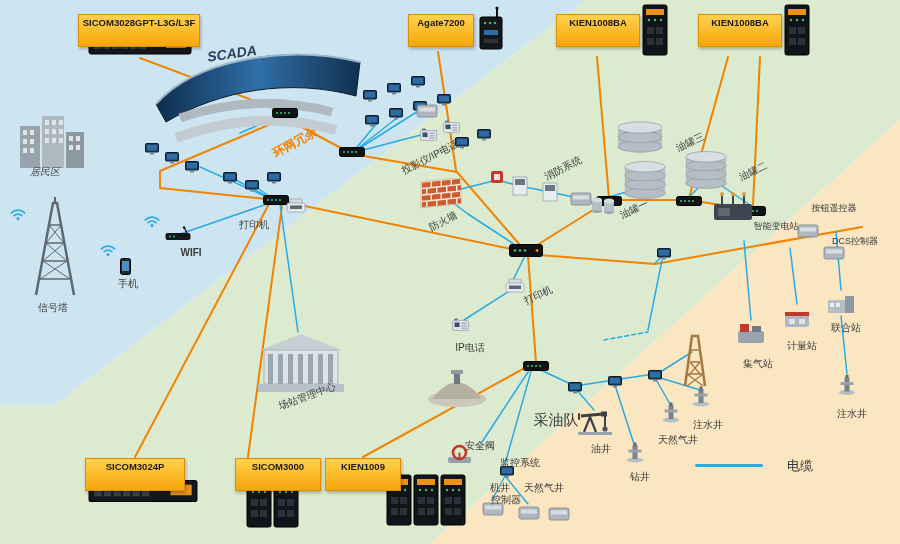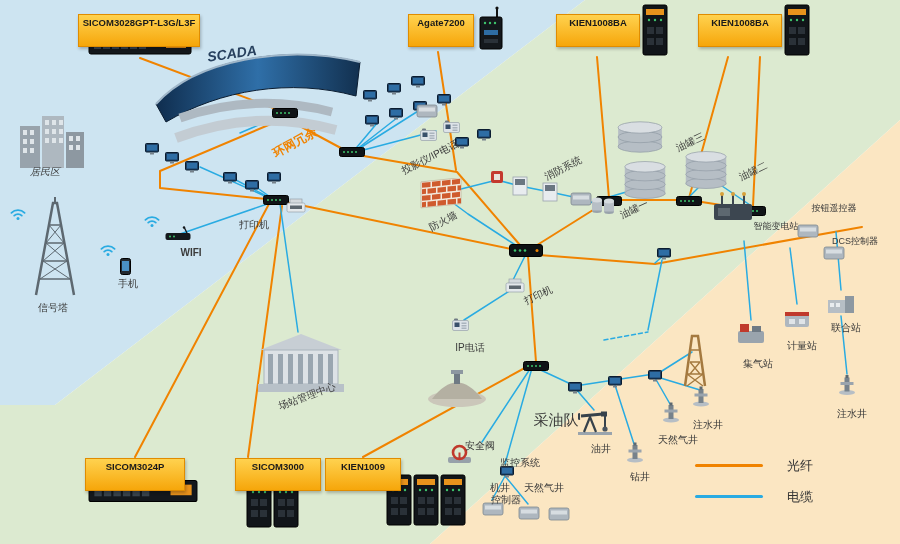--- a/index.html
+++ b/index.html
@@ -75,24 +75,20 @@
       <polyline points="532,366 575,386 614,380 654,374" fill="none" stroke="#29abe2" stroke-width="1.5" stroke-linejoin="round" stroke-linecap="round"></polyline>
       <polyline points="575,388 594,410" fill="none" stroke="#29abe2" stroke-width="1.5" stroke-linejoin="round" stroke-linecap="round"></polyline>
       <polyline points="614,382 634,444" fill="none" stroke="#29abe2" stroke-width="1.5" stroke-linejoin="round" stroke-linecap="round"></polyline>
       <polyline points="654,376 670,404" fill="none" stroke="#29abe2" stroke-width="1.5" stroke-linejoin="round" stroke-linecap="round"></polyline>
       <polyline points="654,376 700,390" fill="none" stroke="#29abe2" stroke-width="1.5" stroke-linejoin="round" stroke-linecap="round"></polyline>
       <polyline points="654,376 692,352" fill="none" stroke="#29abe2" stroke-width="1.5" stroke-linejoin="round" stroke-linecap="round"></polyline>
     </svg>
 
   <div class="legend">
     <div class="legend-row">
-      <span class="legend-line" id="leg-fiber" style="background: rgb(240, 131, 0);"></span>
-      <span class="legend-text">光纤</span>
-    </div>
-    <div class="legend-row">
       <span class="legend-line" id="leg-cable" style="background: rgb(41, 171, 226);"></span>
       <span class="legend-text">电缆</span>
     </div>
   </div>
 <div class="node" style="left: 150px; top: 46px; width: 215px; height: 78px;">
       <svg viewBox="0 0 215 78">
         <defs>
           <linearGradient id="scrg" x1="0" y1="0" x2="1" y2="0">
             <stop offset="0" stop-color="#0f2d4e"></stop>
             <stop offset="0.5" stop-color="#2f6fa8"></stop>

